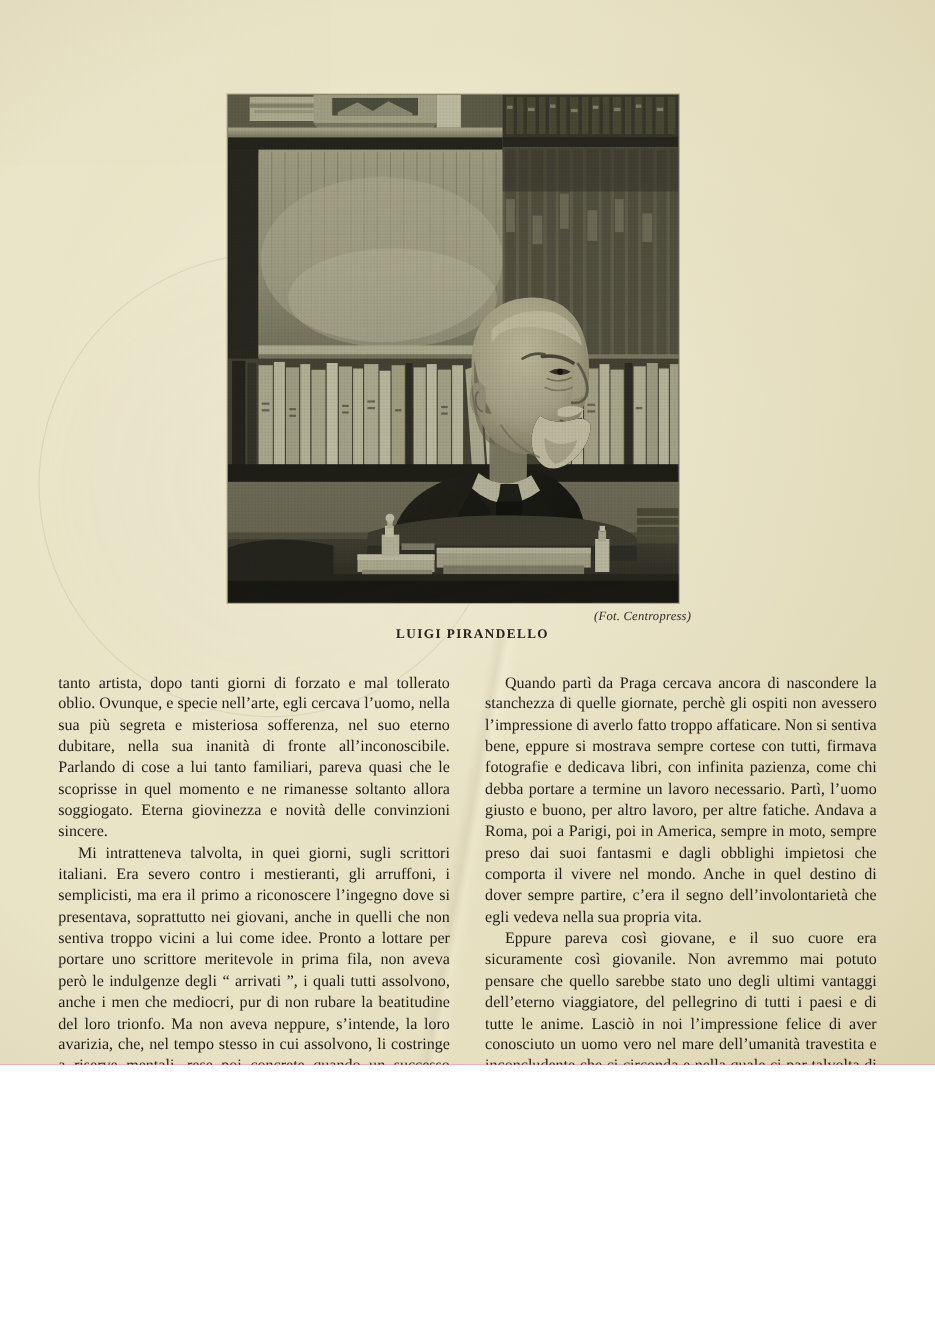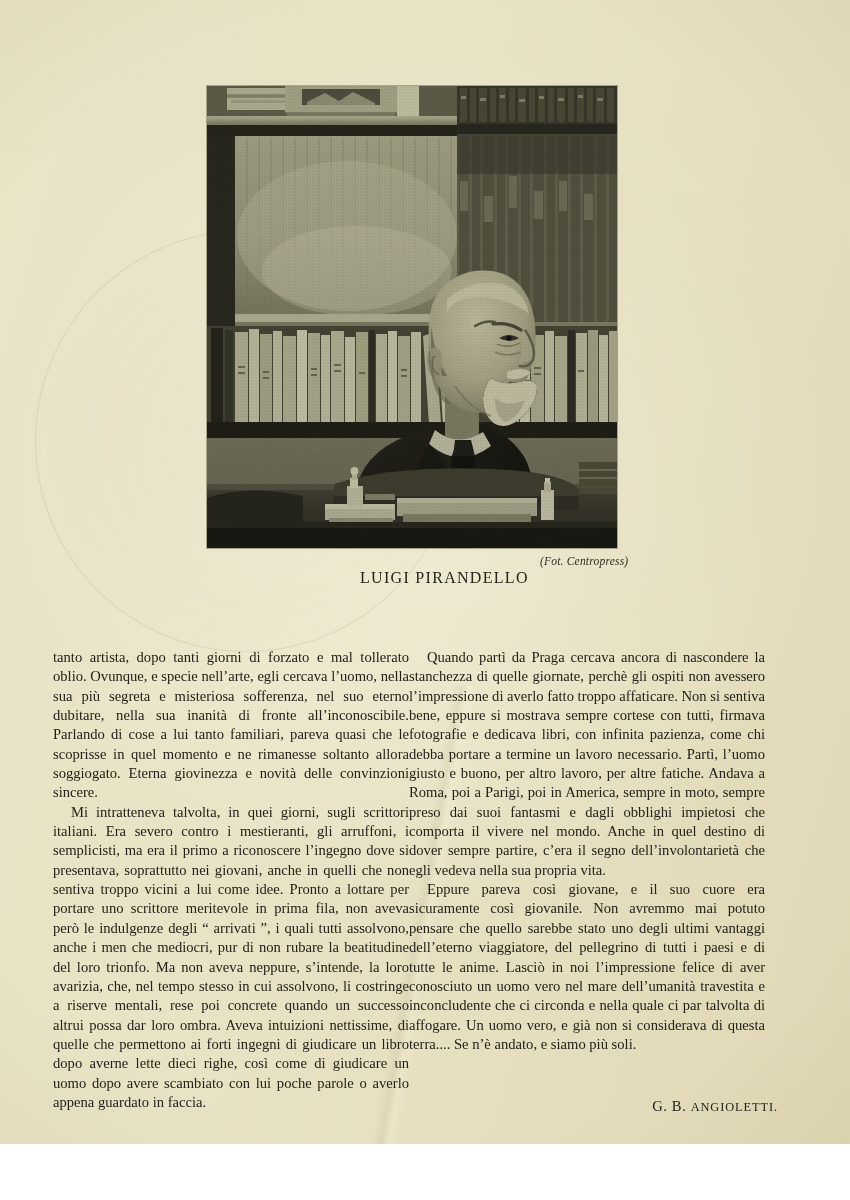--- a/index.html
+++ b/index.html
@@ -10,21 +10,21 @@
   body {
     width: 850px;
     height: 1200px;
     overflow: hidden;
     font-family: "Liberation Serif", "DejaVu Serif", serif;
   }
 
   #page {
     position: relative;
     width: 850px;
-    height: 1144px;
+    height: 968px;
     background: #ec4899;
     box-sizing: border-box;
     overflow: hidden;
   }
 
   
   #paper-tone {
     position: absolute;
     inset: 0;
     background:
@@ -111,33 +111,34 @@
     font-style: italic;
     font-size: 11.5px;
     letter-spacing: 0.2px;
     color: #2e2b22;
   }
   #photo-caption {
     position: absolute;
     left: 360px;
     top: 569px;
     font-family: "Liberation Serif", "DejaVu Serif", serif;
-    font-size: 16px;
+    font-size: 12px;
     letter-spacing: 1.3px;
     color: #24221b;
-    font-weight: 400;
+    font-weight: 700;
   }
 
   
   #columns {
     position: absolute;
     left: 53px;
-    top: 648px;
+    top: 612px;
     width: 744px;
     display: flex;
+    gap: 32px;
   }
   .column {
     width: 356px;
   }
   .column p {
     margin: 0;
     text-align: justify;
     text-justify: inter-word;
     font-family: "Liberation Serif", "DejaVu Serif", serif;
     font-size: 14.6px;

